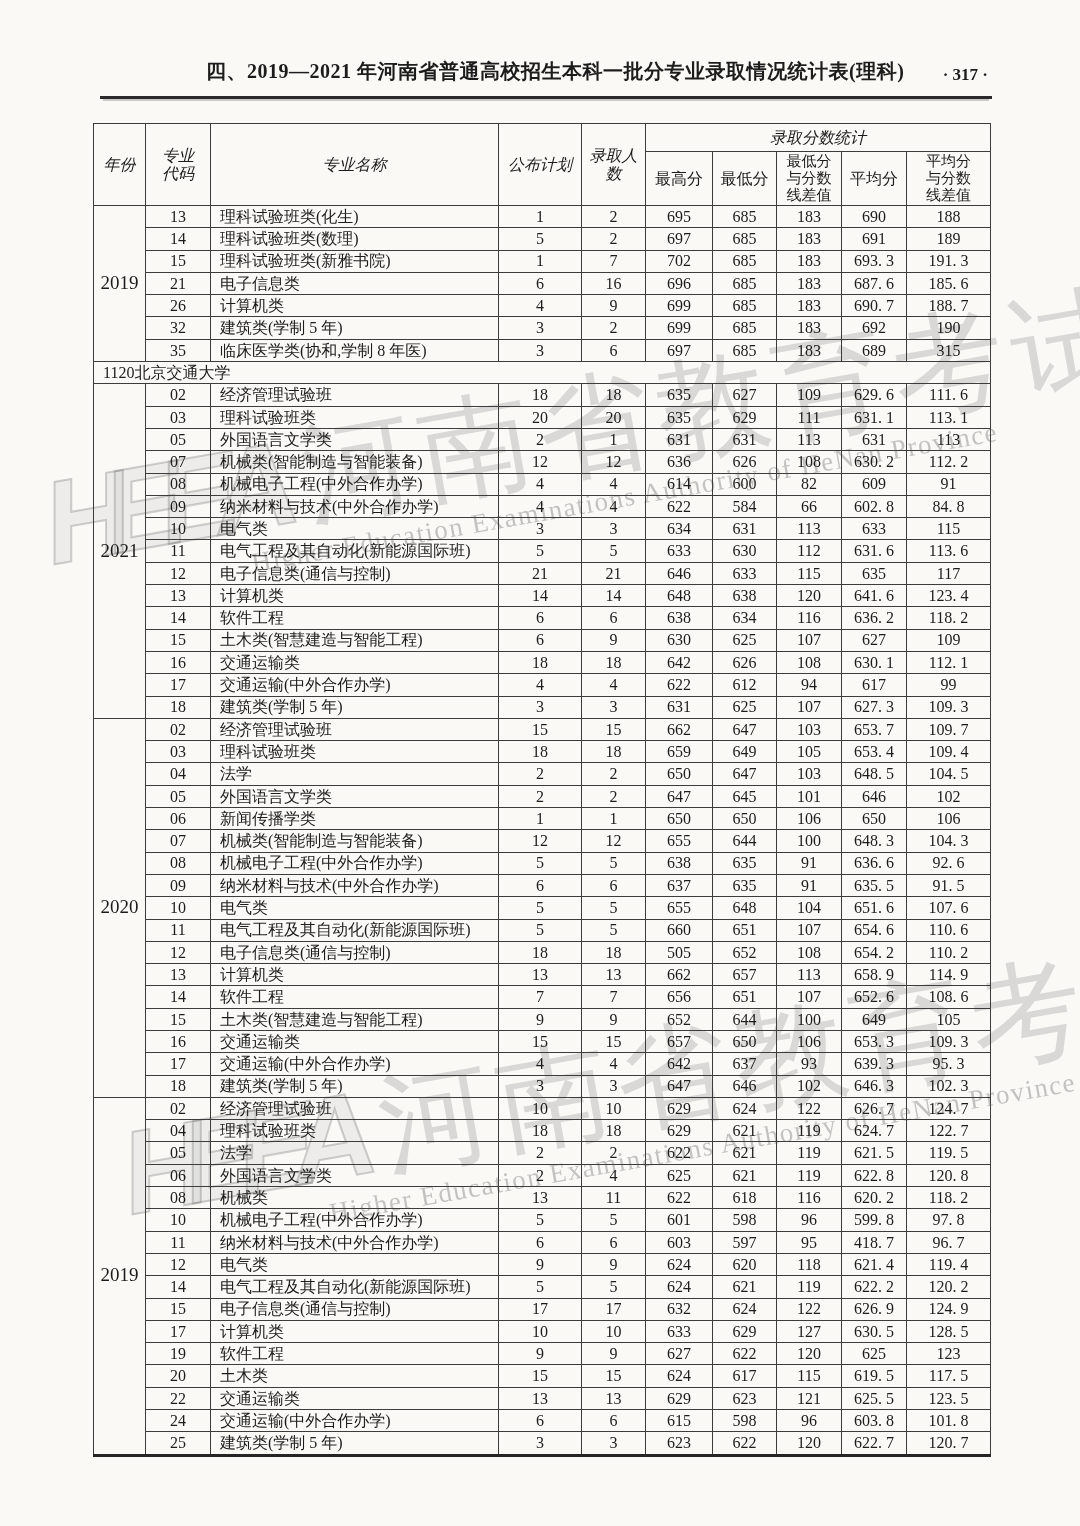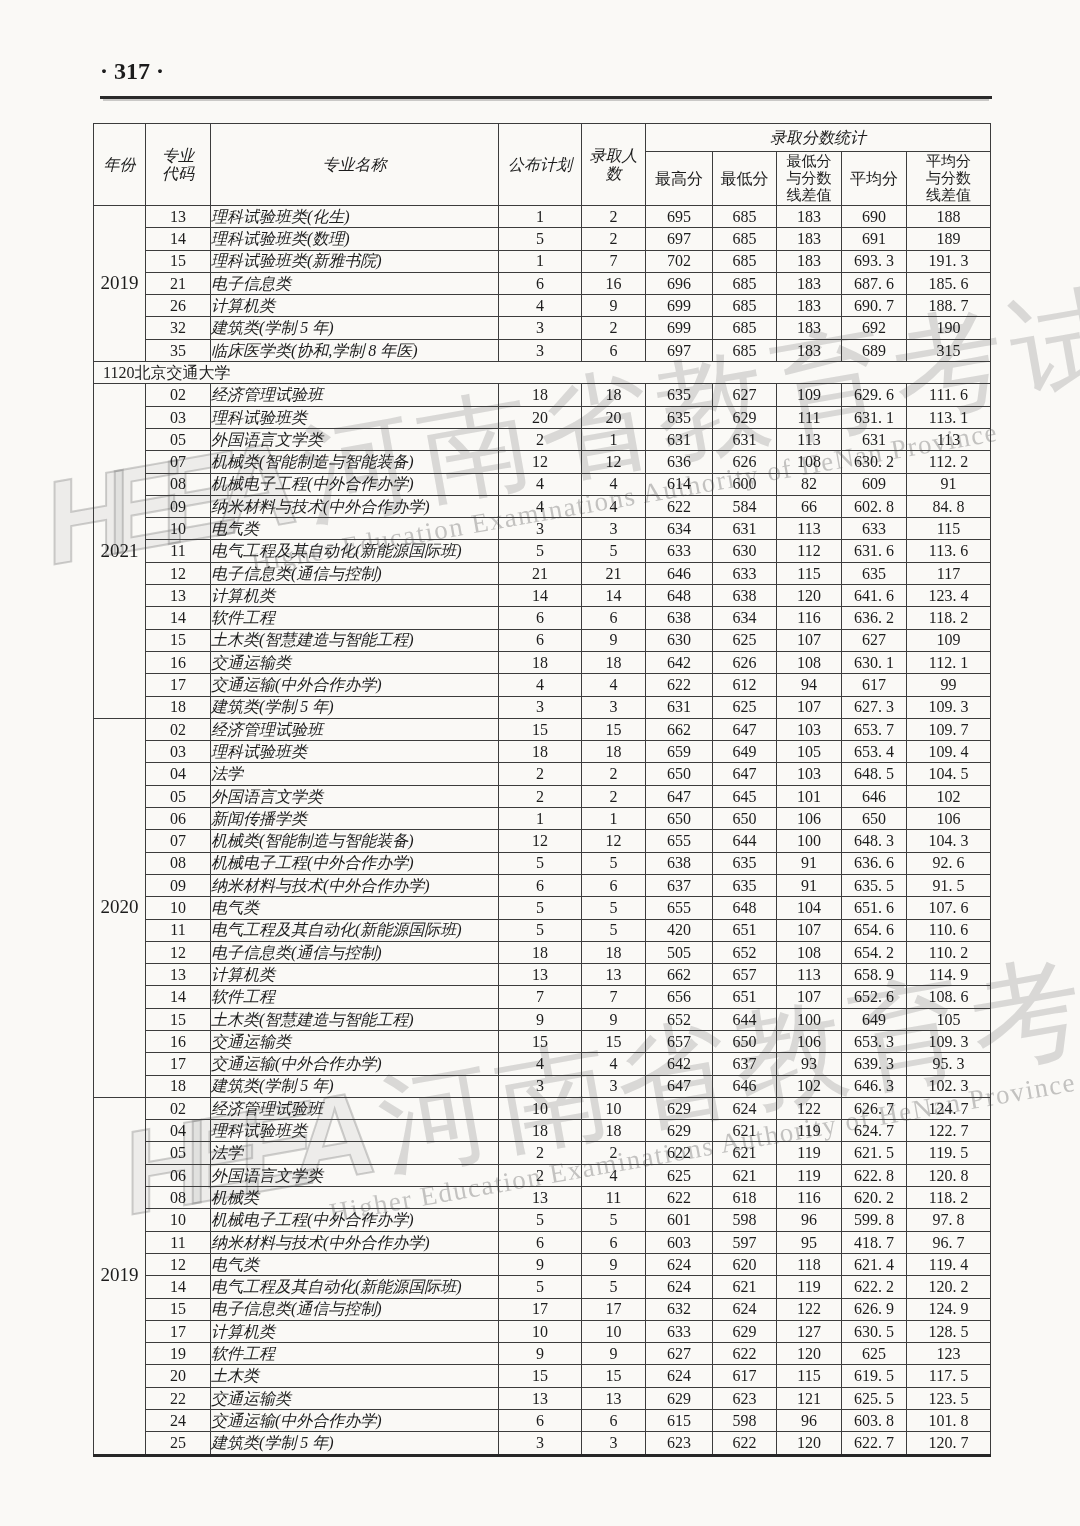--- a/index.html
+++ b/index.html
@@ -16,21 +16,21 @@
     position:absolute;top:58px;left:100px;width:892px;
     display:flex;justify-content:space-between;align-items:flex-end;
     padding-bottom:11px;
     border-bottom:3px solid #2a2a2a;
     box-shadow:0 5px 0 -3px rgba(60,60,60,.25);
   }
   .doc-title{
     font-size:20px;font-weight:bold;letter-spacing:.5px;margin-left:106px;
     white-space:nowrap;
   }
-  .page-number{font-size:24px;font-weight:bold;margin-right:12px;white-space:nowrap;}
+  .page-number{font-size:17px;font-weight:bold;margin-right:4px;white-space:nowrap;}
 
   
   .watermark{
     position:absolute;
     transform:rotate(-10deg);
     transform-origin:0 50%;
     pointer-events:none;
     white-space:nowrap;
     z-index:0;
   }
@@ -73,31 +73,32 @@
     font-size:16px;
     font-weight:normal;
     line-height:1.1;
     overflow:hidden;
   }
   thead tr.group-row th{height:27px;font-style:italic;}
   thead tr.stat-row th{height:53px;}
   .wrap2{display:inline-block;width:34px;font-size:16px;}
   .wrap3{display:inline-block;width:47px;font-size:15px;line-height:1.15;}
   tbody td{height:21.3px;}
-  td.name-cell{text-align:left;white-space:nowrap;font-style:italic;}
+  td.name-cell{text-align:left;padding-left:9px;white-space:nowrap;}
   td.num-cell{white-space:nowrap;}
   td.year-cell{font-size:19px;}
   td.divider-cell{text-align:left;padding-left:9px;white-space:nowrap;}
   .uni-code{}
   tr.last-row td{border-bottom:3px solid #262626;margin-top:40px;}
 </style>
 </head>
 <body>
 
 <div class="page-header">
+  <div class="doc-title">四、2019—2021 年河南省普通高校招生本科一批分专业录取情况统计表(理科)</div>
   <div class="page-number">· 317 ·</div>
 </div>
 
 <div class="watermark wm-top">
   <div class="wm-row">
     <span class="wm-logo">HEEA</span>
     <span class="wm-cn">河南省教育考试院</span>
   </div>
   <div class="wm-en">Higher Education Examinations Authority of HeNan Province</div>
 </div>
@@ -485,21 +486,21 @@
         <td class="num-cell">648</td>
         <td class="num-cell">104</td>
         <td class="num-cell">651. 6</td>
         <td class="num-cell">107. 6</td>
       </tr>
       <tr>
         <td class="num-cell">11</td>
         <td class="name-cell">电气工程及其自动化(新能源国际班)</td>
         <td class="num-cell">5</td>
         <td class="num-cell">5</td>
-        <td class="num-cell">420</td>
+        <td class="num-cell">660</td>
         <td class="num-cell">651</td>
         <td class="num-cell">107</td>
         <td class="num-cell">654. 6</td>
         <td class="num-cell">110. 6</td>
       </tr>
       <tr>
         <td class="num-cell">12</td>
         <td class="name-cell">电子信息类(通信与控制)</td>
         <td class="num-cell">18</td>
         <td class="num-cell">18</td>

